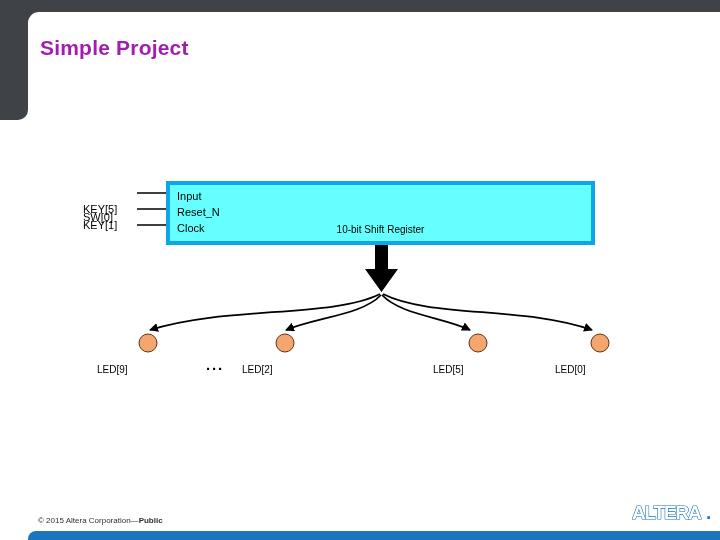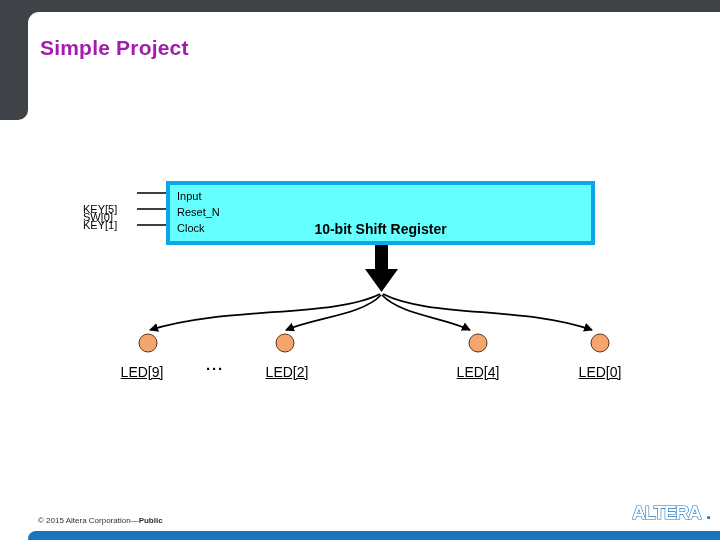--- a/index.html
+++ b/index.html
@@ -22,24 +22,24 @@
   .diagram-svg { position:absolute; left:0; top:0; width:720px; height:540px; }
   .sig-label { position:absolute; left:83px; font-size:11px; color:#000; white-space:nowrap; }
   .sig-0 { top:187px;margin-top:24px; } .sig-1 { top:203px; } .sig-2 { top:219px; }
 
   .reg-box { position:absolute; left:166px; top:181px; width:421px; height:56px;
              background:#66FFFF; border:4px solid #0ea5e9; }
   .port { position:absolute; left:7px; font-size:11px; line-height:11px; color:#000; }
   .port-0 { top:6px; } .port-1 { top:22px; } .port-2 { top:38px; }
   .reg-title { position:absolute; left:0; top:0; right:0; bottom:0;
                display:flex; align-items:center; justify-content:center;
-               font-size:14px; font-weight:bold; color:#000;margin-top:32px; }
+               font-size:10px; font-weight:normal; color:#000;margin-top:32px; }
 
-  .led-label { position:absolute; top:364px; width:90px; text-align:center;
-               font-size:14px; color:#000; white-space:nowrap;text-decoration:underline; }
+  .led-label { position:absolute; top:364px; width:90px; text-align:left;
+               font-size:10px; color:#000; white-space:nowrap; }
   .led-0 { left:97px; } .led-1 { left:242px; } .led-2 { left:433px; } .led-3 { left:555px; }
   .ellipsis { position:absolute; left:195px; top:360px; width:40px; text-align:center;
               font-size:15px; font-weight:bold; color:#000; letter-spacing:1px; }
 
   
   .page-number { position:absolute; left:13px; top:517px; font-size:15px; color:#3a3a3a;margin-top:21px; }
   .copyright { position:absolute; left:38px; top:516px; font-size:8px; color:#303030; }
   .copyright b { font-weight:bold; }
   .footer-bar { position:absolute; left:28px; top:531px; width:692px; height:9px;
                 background:#1B75BC; border-top-left-radius:8px; }
@@ -96,21 +96,21 @@
 <div class="reg-box">
   <div class="port port-0">Input</div>
   <div class="port port-1">Reset_N</div>
   <div class="port port-2">Clock</div>
   <div class="reg-title">10-bit Shift Register</div>
 </div>
 
 <div class="led-label led-0">LED[9]</div>
 <div class="ellipsis">···</div>
 <div class="led-label led-1">LED[2]</div>
-<div class="led-label led-2">LED[4]</div>
+<div class="led-label led-2">LED[5]</div>
 <div class="led-label led-3">LED[0]</div>
 
 <div class="page-number">12</div>
 <div class="copyright"><span>© 2015 Altera Corporation—</span><b>Public</b></div>
 <div class="footer-bar"></div>
 <svg class="logo-svg" viewBox="0 0 90 30">
   <text class="logo-text" x="2" y="22">ALTERA</text>
   <text class="logo-dot" x="76" y="22">.</text>
 </svg>
 

